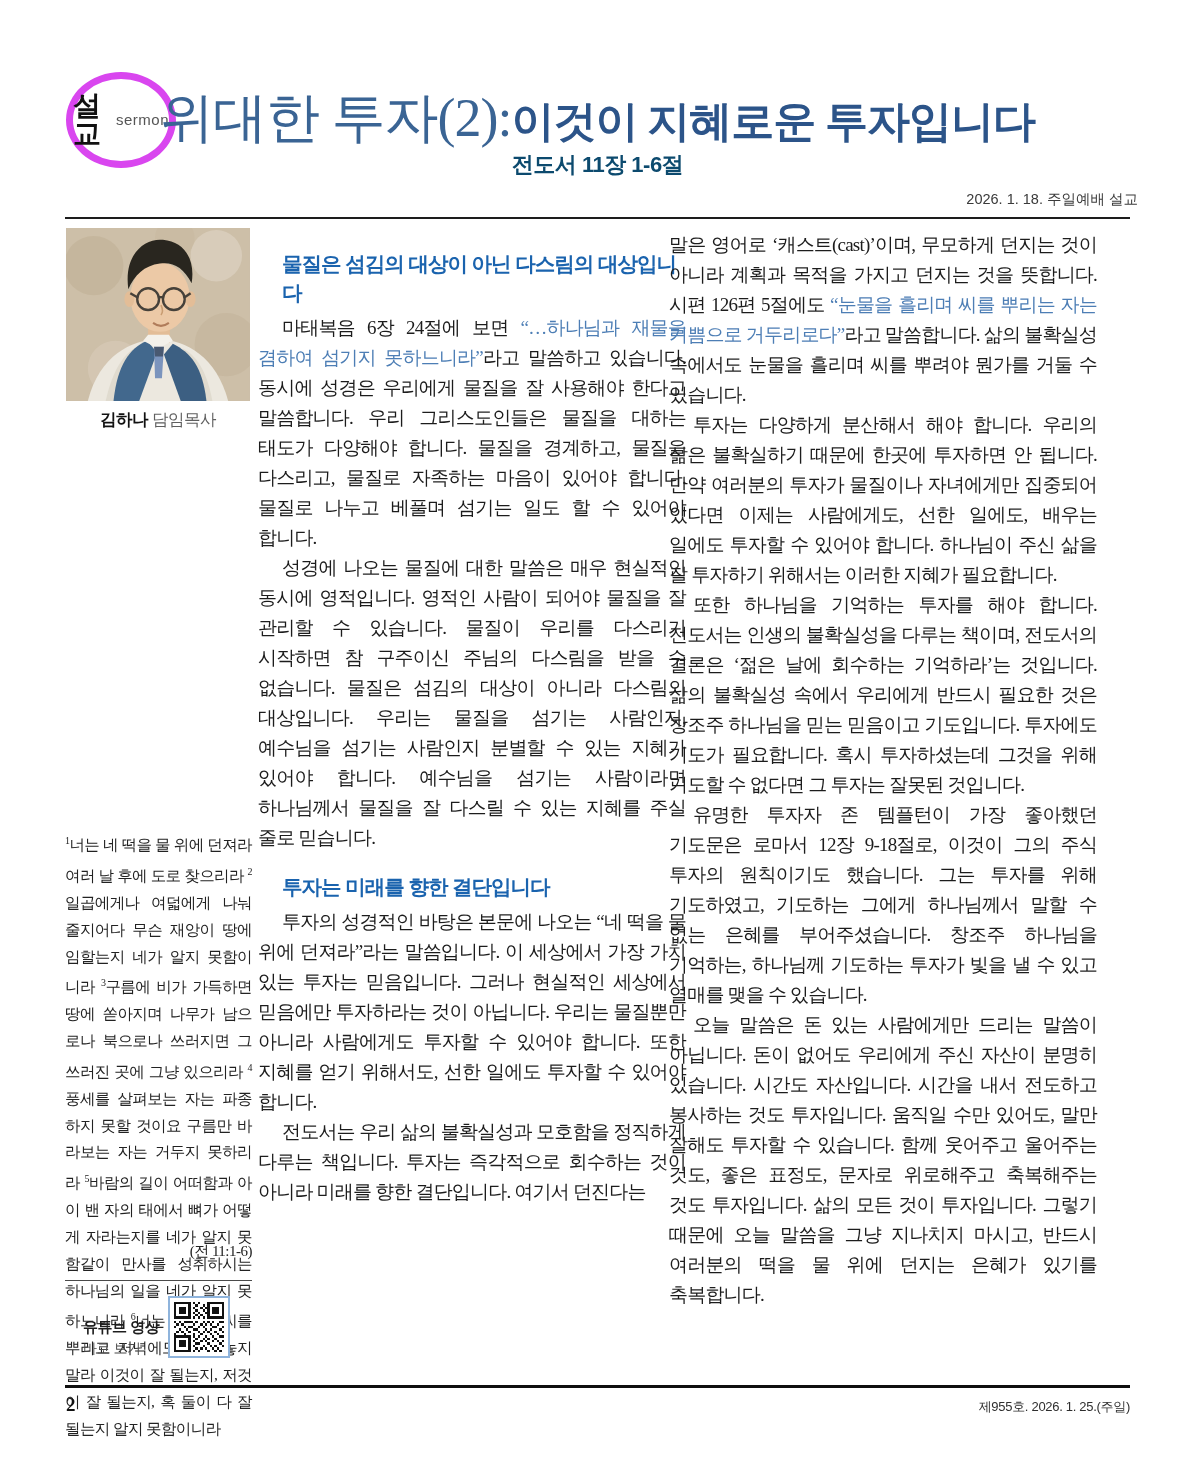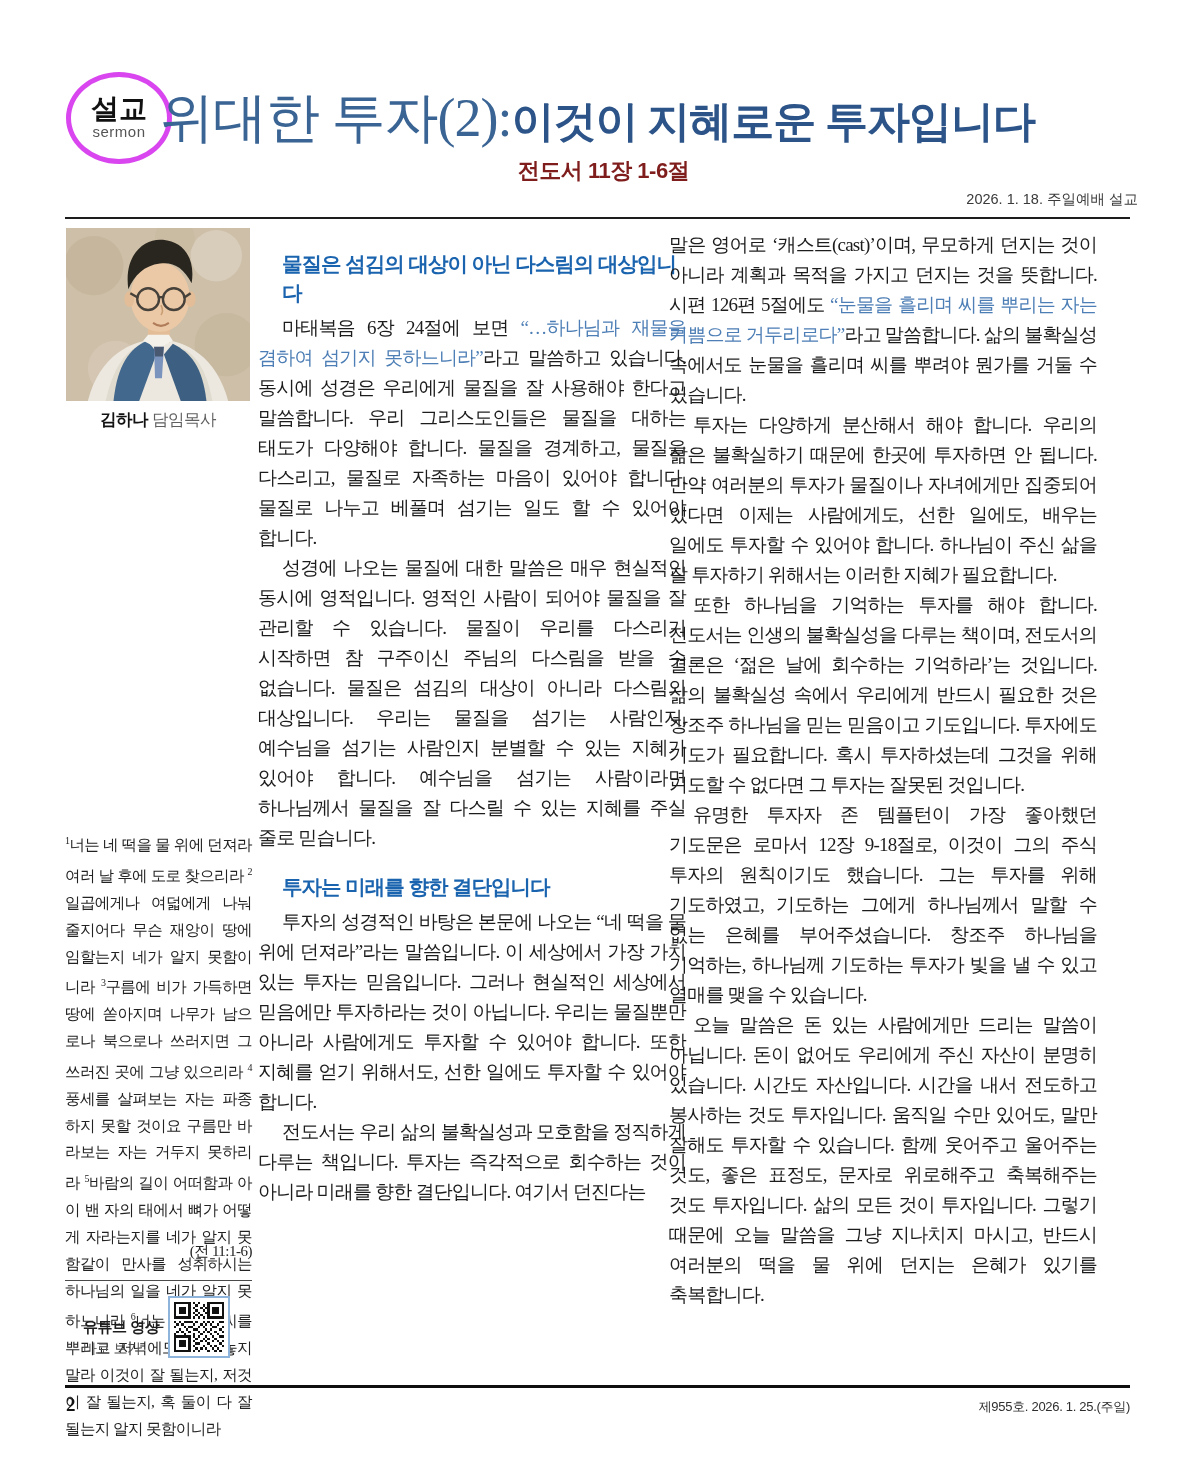--- a/index.html
+++ b/index.html
@@ -5,38 +5,38 @@
   html,body { margin:0; padding:0; background:#e8e8e8; }
   .page {
     position:relative; width:1191px; height:1457px; margin:0 auto;
     background:#ffffff; overflow:hidden;
     font-family:"Liberation Serif", serif; color:#1c1c1c;
   }
 
   
   .badge {
     position:absolute; left:66px; top:72px; width:96px; height:82px;
-    border:5px solid #d946ef; border-radius:50%;
-    display:flex; flex-direction:column; align-items:center; justify-content:center;
+    border:7px solid #d946ef; border-radius:50%;
+    display:flex; flex-direction:row; align-items:center; justify-content:center;
     background:#fff;
   }
   .badge-kr { font-family:"Liberation Sans",sans-serif; font-weight:bold; font-size:28px; line-height:28px; color:#111; }
   .badge-en { font-family:"Liberation Sans",sans-serif; font-size:15px; line-height:18px; color:#555; letter-spacing:.5px; }
 
   .title {
     position:absolute; left:65px; top:82px; width:1065px; margin:0;
     text-align:center; white-space:nowrap;
   }
   .title-light { font-weight:400; font-size:54px; color:#3a6494; letter-spacing:-1px;text-align:center; }
   .title-bold  { font-weight:bold; font-size:43px; color:#2c5489; letter-spacing:-1px; }
 
   .subtitle {
-    position:absolute; left:65px; top:150px; width:1065px; margin:6px;
+    position:absolute; left:65px; top:150px; width:1065px; margin:0;
     text-align:center; font-family:"Liberation Sans",sans-serif;
-    font-weight:bold; font-size:22px; color:#7f1d1d; letter-spacing:-.5px;
+    font-weight:bold; font-size:22px; color:#0c4a6e; letter-spacing:-.5px;
   }
 
   .dateline {
     position:absolute; left:73px; top:190px; width:1065px;
     text-align:right; font-family:"Liberation Sans",sans-serif;
     font-size:14.5px; color:#3a3a3a;
   }
   .header-rule { position:absolute; left:65px; top:217px; width:1065px; height:2px; background:#1d1d1d; }
 
   

